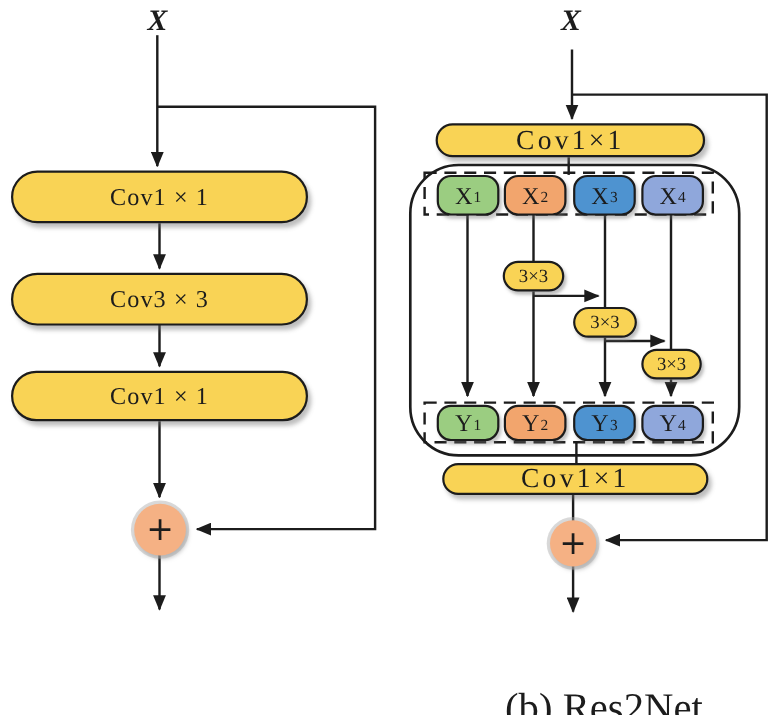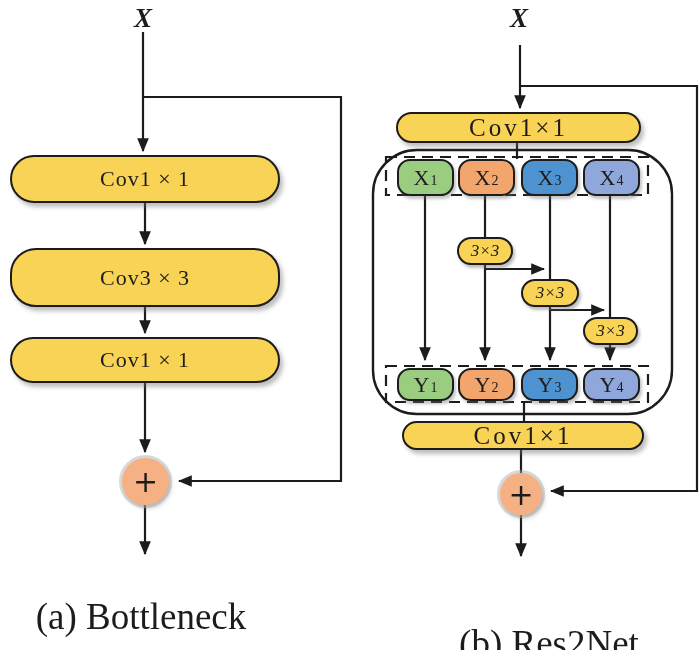--- a/index.html
+++ b/index.html
@@ -22,21 +22,21 @@
     transform:translateX(-50%); white-space:nowrap;
   }
   .conv {
     background:var(--yellow,#f9d355); border:2.4px solid #1c1c1c;
     box-shadow:3px 4px 4px rgba(110,110,110,0.45);
   }
   .conv-lg { border-radius:26px; font-size:22px; letter-spacing:1px; }
   .conv-sm { border-radius:17px; font-size:25px; letter-spacing:3px; }
   .oval {
     background:var(--yellow,#f9d355); border:2.2px solid #1c1c1c; border-radius:15px;
-    font-size:17px; box-shadow:2px 3px 3px rgba(110,110,110,0.45);font-style:italic;
+    font-size:17px; box-shadow:2px 3px 3px rgba(110,110,110,0.45);
   }
   .chip {
     border:2.2px solid #1c1c1c; border-radius:13px;
     box-shadow:2px 3px 3px rgba(110,110,110,0.4);
   }
   .chip .base { font-size:22px; }
   .chip .sub  { font-size:14px; transform:translateY(3px); margin-left:1px; }
   .chip-green      { background:var(--green,#9bcd81); }
   .chip-orange     { background:var(--orange,#f2a56d); }
   .chip-blue       { background:var(--blue,#4e93d0); }
@@ -84,27 +84,26 @@
     <path class="wire" d="M610,345 V360" marker-end="url(#arr)"></path>
     <path class="wire" d="M524,402 V421"></path>
     <path class="wire" d="M521,450 V474"></path>
     <path class="wire" d="M521,514 V556" marker-end="url(#arr)"></path>
   </svg>
 
   <div class="abs x-label" style="left:143px; top:3px;">X</div>
 
   <div class="abs center-flex conv conv-lg" style="left:10px; top:155px; width:270px; height:48px;">Cov1 × 1</div>
 
-  <div class="abs center-flex conv conv-lg" style="left:10px; top:248px; width:270px; height:59px;">Cov3 × 3</div>
+  <div class="abs center-flex conv conv-lg" style="left:10px; top:248px; width:270px; height:48px;">Cov3 × 3</div>
 
   <div class="abs center-flex conv conv-lg" style="left:10px; top:337px; width:270px; height:46px;">Cov1 × 1</div>
 
   <div class="abs center-flex sum" style="left:122px; top:458px; width:47px; height:47px;">+</div>
 
-  <div class="abs caption" style="left:141px; top:595px;">(a) Bottleneck</div>
 
   <div class="abs x-label" style="left:519px; top:3px;">X</div>
 
   <div class="abs center-flex conv conv-sm" style="left:396px; top:112px; width:245px; height:31px;">Cov1×1</div>
 
   <div class="abs center-flex chip chip-green" style="left:397px; top:159px; width:57px; height:37px;">
     <span class="base">X</span>
       <span class="sub">1</span>
   </div>
   <div class="abs center-flex chip chip-orange" style="left:458px; top:159px; width:57px; height:37px;">

